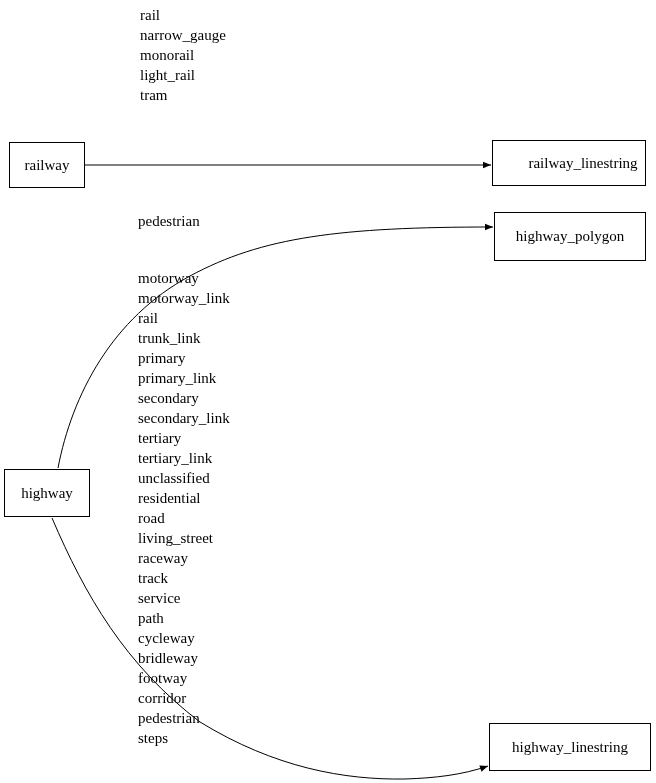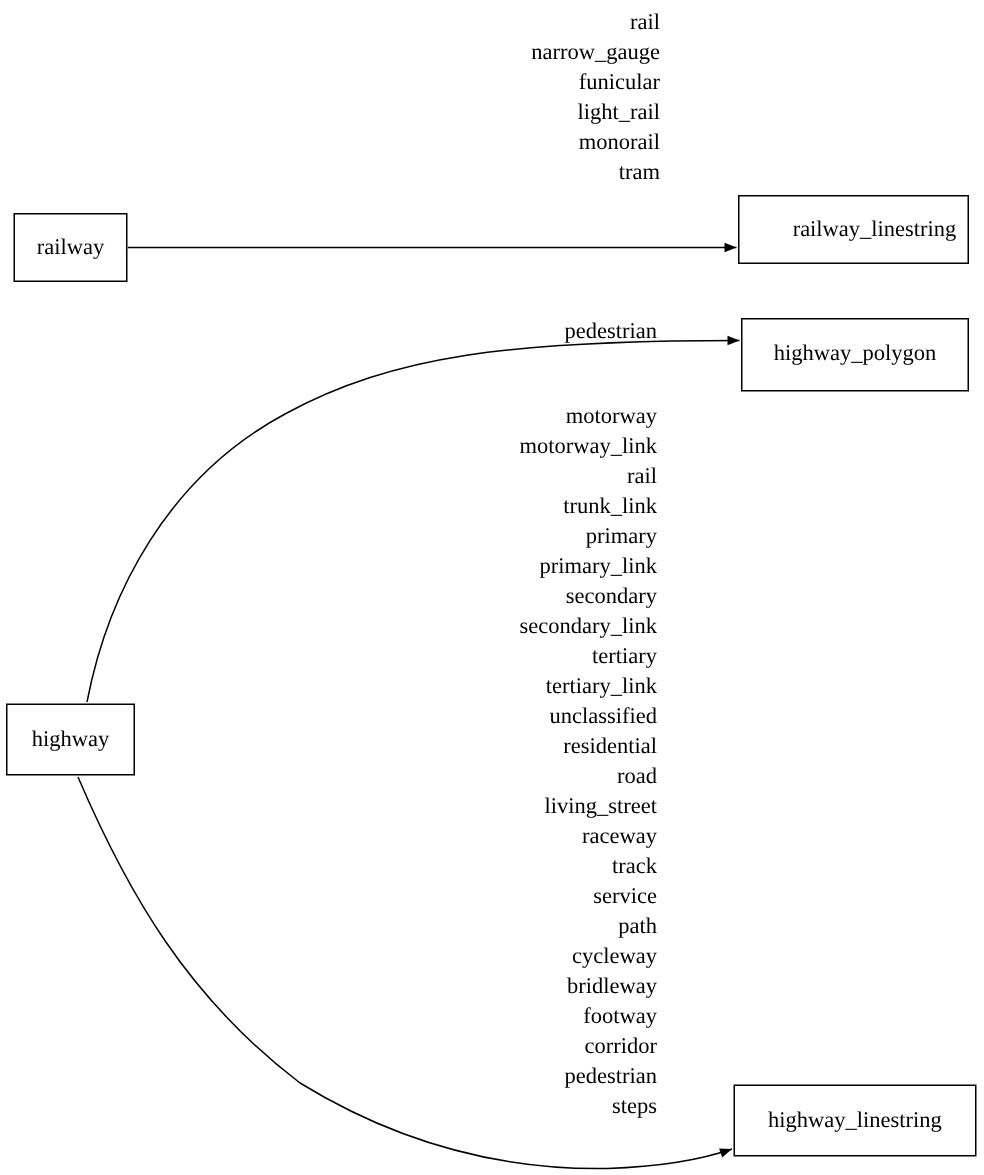--- a/index.html
+++ b/index.html
@@ -23,28 +23,28 @@
     border: 1px solid #000000;
     background: #ffffff;
     display: flex;
     align-items: center;
     justify-content: center;
     box-sizing: border-box;
     white-space: nowrap;
   }
   .edge-label {
     position: absolute;
-    text-align: right;
+    text-align: left;
     line-height: 20px;
     white-space: nowrap;
   }
   .edge-label span { display: block; }
   
   .node-railway            { left: 9px;   top: 142px; width: 76px;  height: 46px; }
-  .node-railway-linestring { left: 492px; top: 130px; width: 154px; height: 46px; padding-left: 28px; }
+  .node-railway-linestring { left: 492px; top: 140px; width: 154px; height: 46px; padding-left: 28px; }
   .node-highway            { left: 4px;   top: 469px; width: 86px;  height: 48px; }
   .node-highway-polygon    { left: 494px; top: 212px; width: 152px; height: 49px; }
   .node-highway-linestring { left: 489px; top: 723px; width: 162px; height: 48px; align-items: center; }
   
   .label-railway-types  { left: 140px; top: 5px;   width: 300px; }
   .label-pedestrian     { left: 138px; top: 211px; width: 300px; }
   .label-highway-types  { left: 138px; top: 268px; width: 300px; }
 </style>
 </head>
 <body>
@@ -74,23 +74,22 @@
   <div class="node node-highway-polygon">
     <span>highway_polygon</span>
   </div>
   <div class="node node-highway-linestring">
     <span>highway_linestring</span>
   </div>
 
   <div class="edge-label label-railway-types">
     <span>rail</span>
     <span>narrow_gauge</span>
-    <span>funicular</span>
+    <span>monorail</span>
     <span>light_rail</span>
-    <span>monorail</span>
     <span>tram</span>
   </div>
 
   <div class="edge-label label-pedestrian">
     <span>pedestrian</span>
   </div>
 
   <div class="edge-label label-highway-types">
     <span>motorway</span>
     <span>motorway_link</span>

